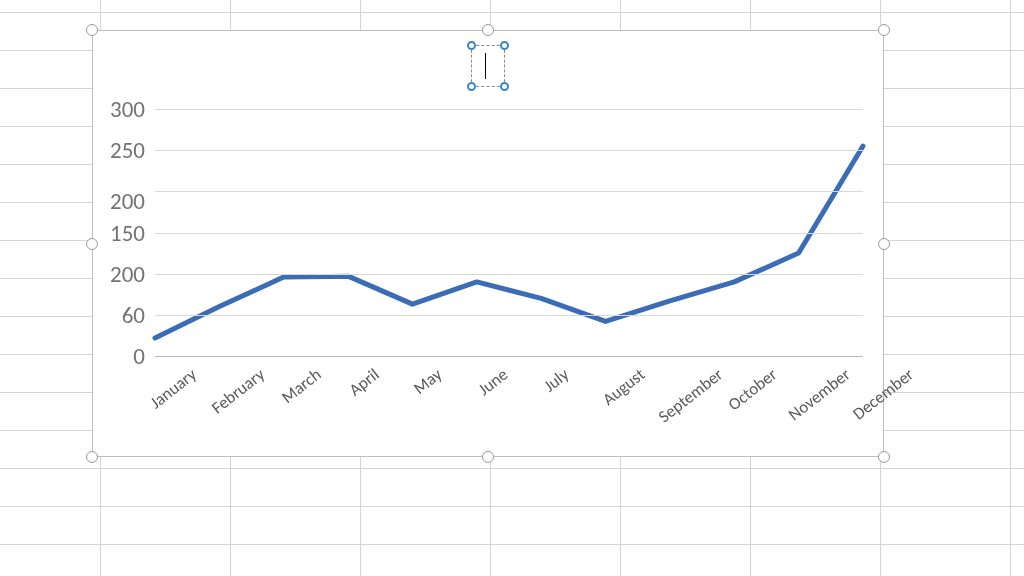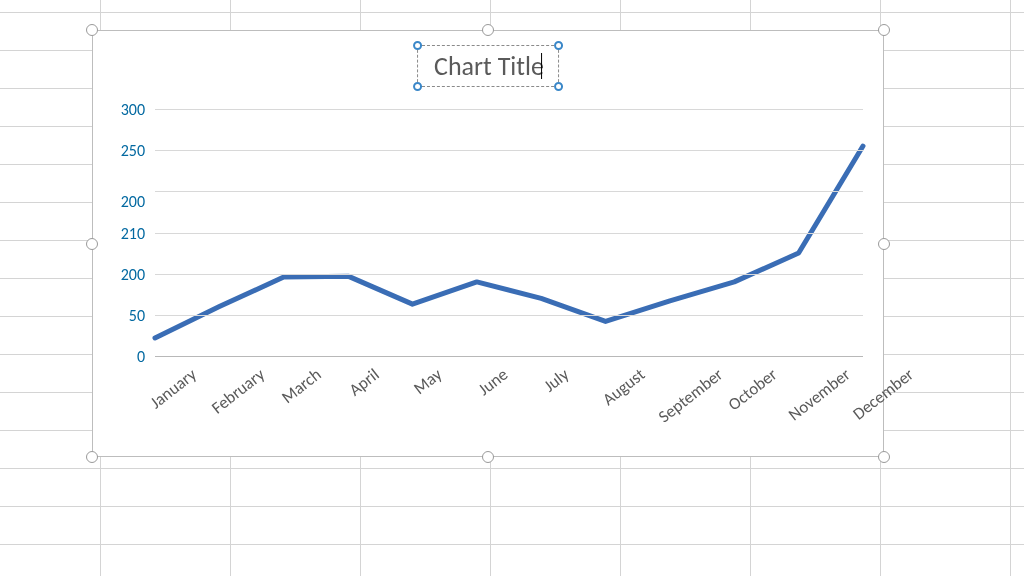--- a/index.html
+++ b/index.html
@@ -54,21 +54,21 @@
   .title-handle.bl{left:-5px;bottom:-5px}
   .title-handle.br{right:-5px;bottom:-5px}
   
   .plot{
     position:absolute;left:62px;top:78px;right:20px;bottom:100px;
   }
   .grid-line{position:absolute;left:0;right:0;height:0;border-top:1px solid #d8d8d8}
   .axis-line{position:absolute;left:0;right:0;height:0;border-top:1px solid #b8b8b8}
   .y-tick{
     position:absolute;right:100%;padding-right:10px;
-    transform:translateY(-50%);font-size:16px;color:#0369a1;
+    transform:translateY(-50%);font-size:23px;color:#737373;
   }
   .x-tick{
     position:absolute;top:100%;padding-top:10px;
     transform:translateX(-50%) rotate(-38deg);
     transform-origin:right top;
     font-size:17px;color:#5a5a5a;white-space:nowrap;
     text-align:right;
   }
   svg.line-series{position:absolute;inset:0;width:100%;height:100%;overflow:visible}
   svg.line-series polyline{
@@ -85,39 +85,39 @@
   <div class="sel-handle tl"></div>
   <div class="sel-handle tm"></div>
   <div class="sel-handle tr"></div>
   <div class="sel-handle ml"></div>
   <div class="sel-handle mr"></div>
   <div class="sel-handle bl"></div>
   <div class="sel-handle bm"></div>
   <div class="sel-handle br"></div>
 
   <div class="chart-title">
-    <span>Chart Title</span><span class="cursor"></span>
+    <span class="cursor"></span>
     <div class="title-handle tl"></div>
     <div class="title-handle tr"></div>
     <div class="title-handle bl"></div>
     <div class="title-handle br"></div>
   </div>
 
   <div class="plot">
     <svg class="line-series" viewBox="0 0 100 100" preserveAspectRatio="none">
       <polyline points="0,92.66666666666667 9.090909090909092,80 18.181818181818183,68 27.27272727272727,67.66666666666667 36.36363636363637,79 45.45454545454545,70 54.54545454545454,76.66666666666667 63.63636363636363,86 72.72727272727273,77.66666666666667 81.81818181818183,70 90.9090909090909,58.33333333333333 100,15" vector-effect="non-scaling-stroke" style="stroke: rgb(58, 109, 181);"></polyline>
     </svg>
   <div class="axis-line" style="top: 100%;"></div>
       <div class="y-tick" style="top: 100%;">0</div>
       <div class="grid-line" style="top: 83.3333%;"></div>
-      <div class="y-tick" style="top: 83.3333%;">50</div>
+      <div class="y-tick" style="top: 83.3333%;">60</div>
       <div class="grid-line" style="top: 66.6667%;"></div>
       <div class="y-tick" style="top: 66.6667%;">200</div>
       <div class="grid-line" style="top: 50%;"></div>
-      <div class="y-tick" style="top: 50%;">210</div>
+      <div class="y-tick" style="top: 50%;">150</div>
       <div class="grid-line" style="top: 33.3333%;"></div>
       <div class="y-tick" style="top: 33.3333%; margin-top: 10px;">200</div>
       <div class="grid-line" style="top: 16.6667%;"></div>
       <div class="y-tick" style="top: 16.6667%; text-align: right;">250</div>
       <div class="grid-line" style="top: 0%;"></div>
       <div class="y-tick" style="top: 0%;">300</div>
       <div class="x-tick" style="left: 0%;">January</div>
       <div class="x-tick" style="left: 9.09091%;">February</div>
       <div class="x-tick" style="left: 18.1818%;">March</div>
       <div class="x-tick" style="left: 27.2727%;">April</div>

